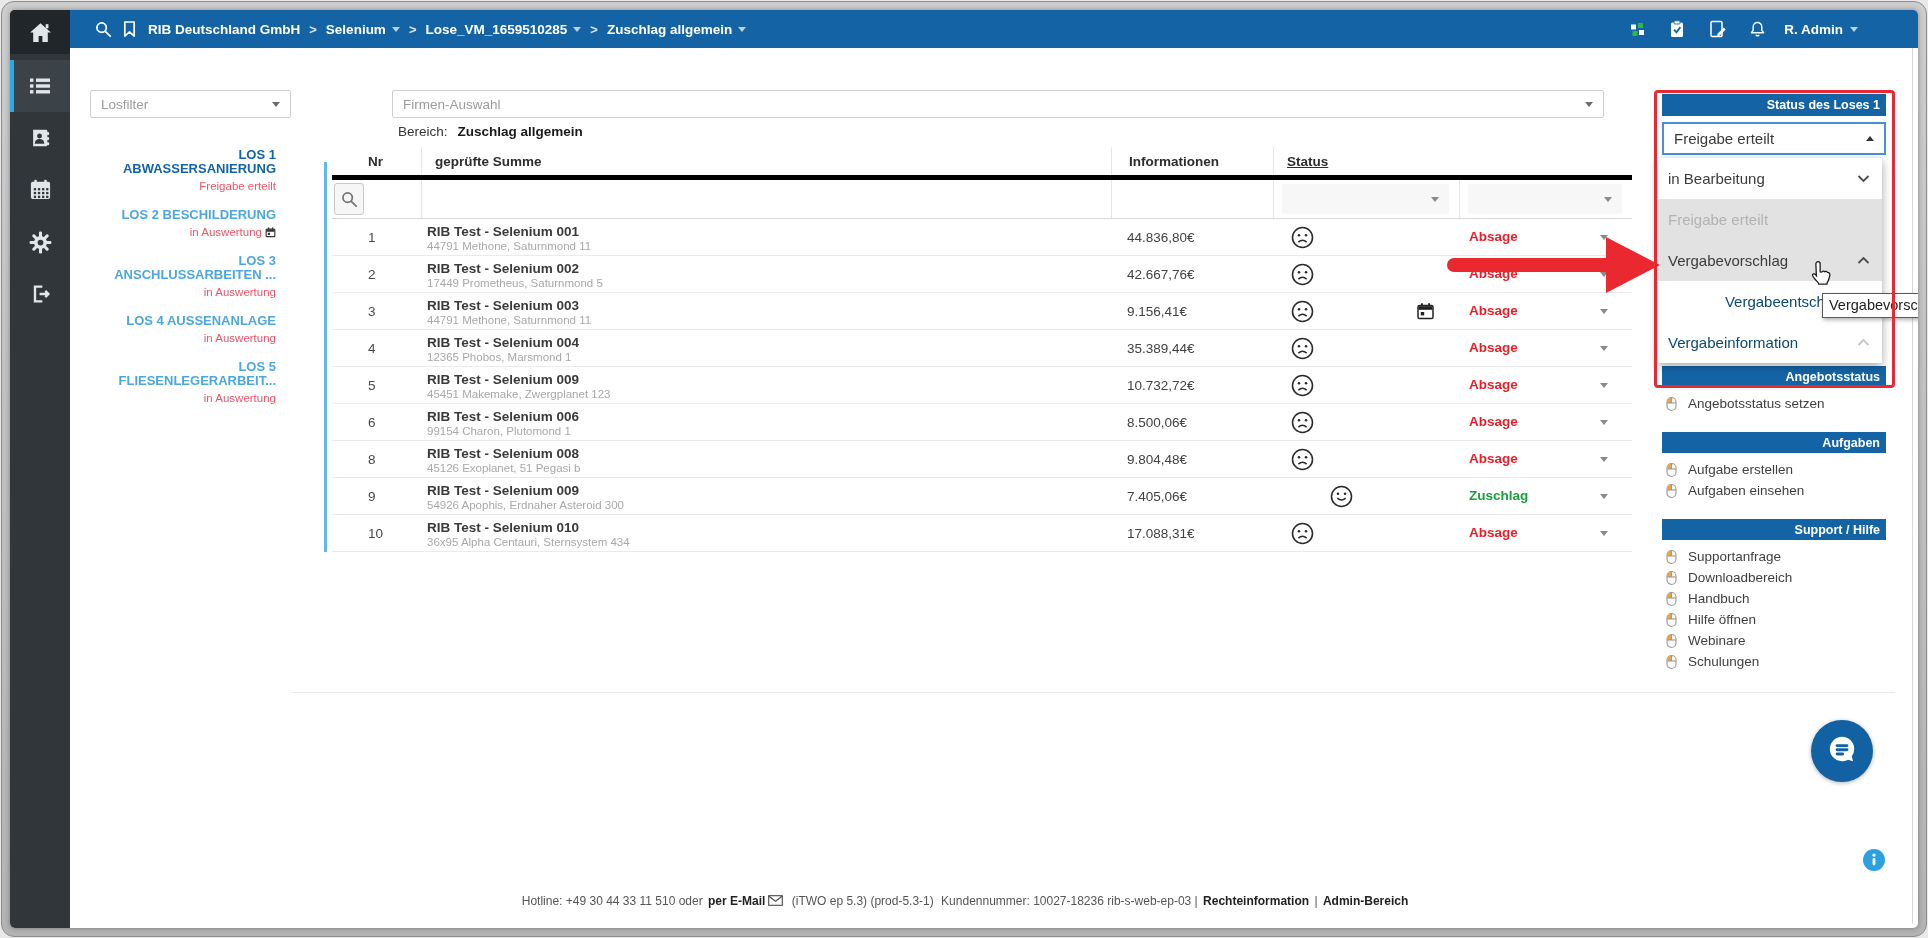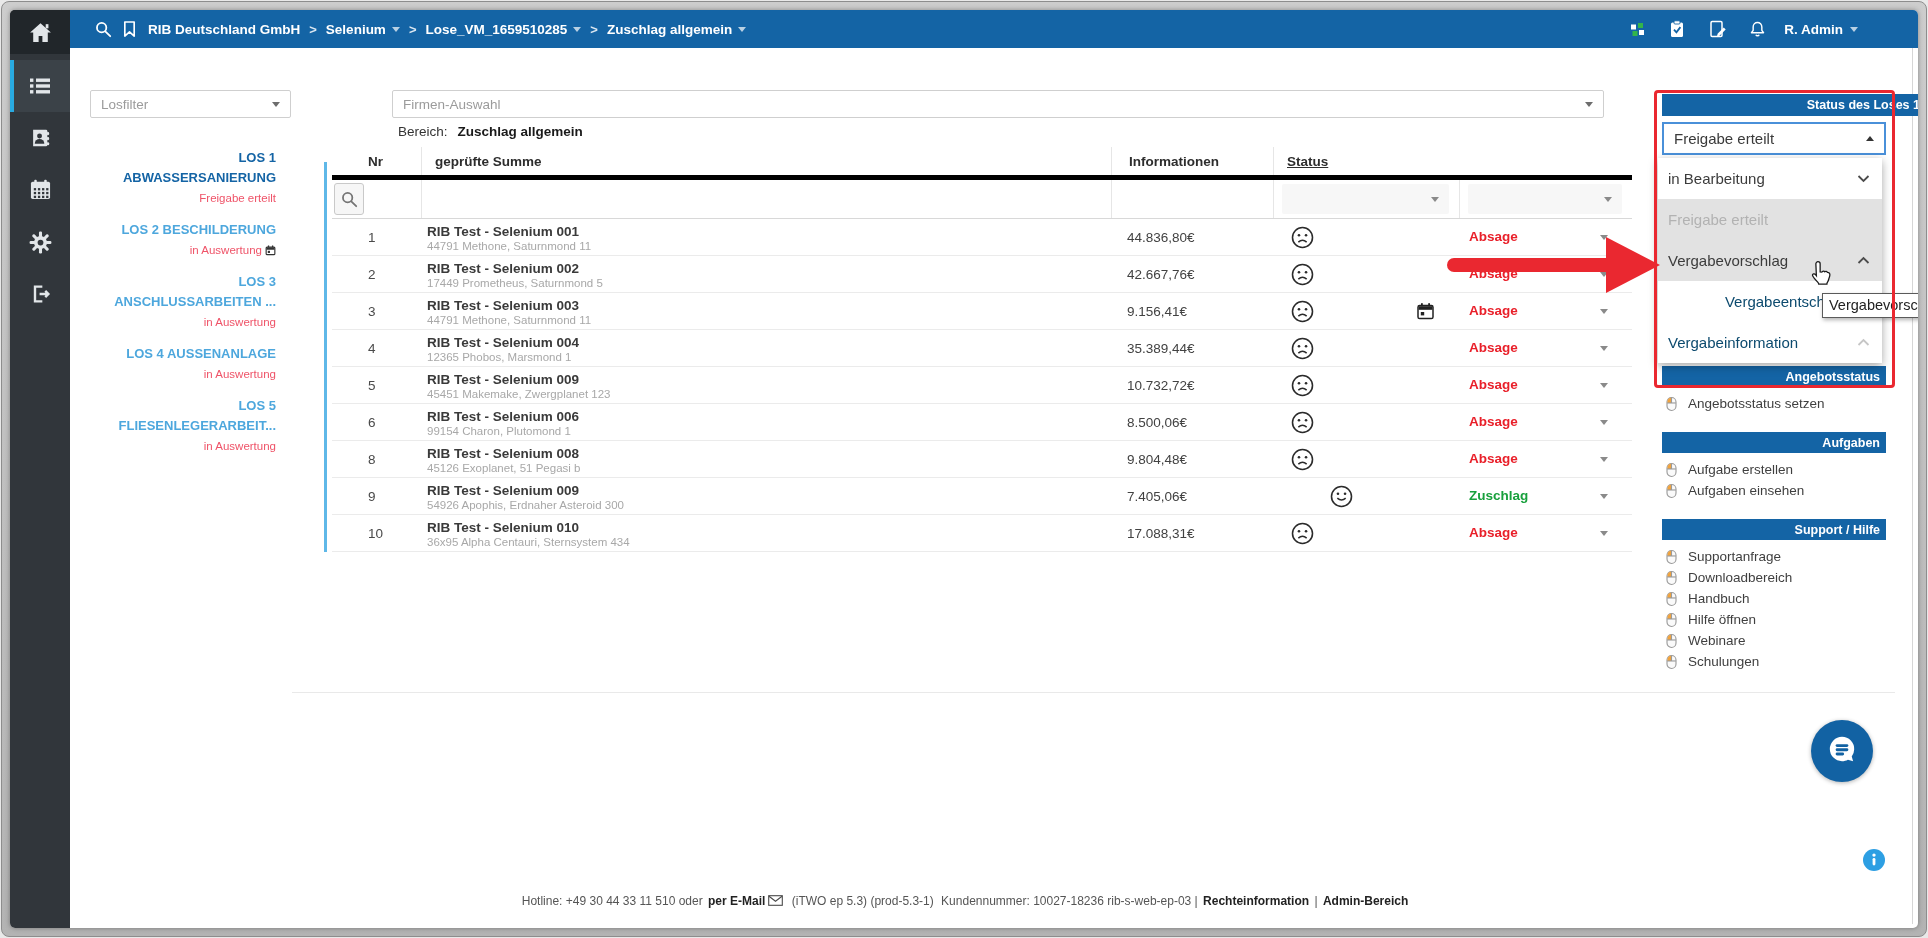--- a/index.html
+++ b/index.html
@@ -1,19 +1,19 @@
 <!DOCTYPE html>
 <html><head>
 <meta charset="utf-8">
 <style>
   * { box-sizing: border-box; margin: 0; padding: 0; }
   html,body { width:1928px; height:938px; overflow:hidden; }
   body { font-family: "Liberation Sans", sans-serif; background:#e9e9e9; }
   .stage { position:relative; width:1928px; height:938px; }
-  .frame { position:absolute; inset:1px; background:linear-gradient(#cdcdcd,#b3b3b3); border:1px solid #8d8d8d; border-radius:8px; }
+  .frame { position:absolute; inset:1px; background:linear-gradient(#cdcdcd,#b3b3b3); border:1px solid #8d8d8d; border-radius:13px; }
   .app { position:absolute; inset:8px; background:#ffffff; border-radius:5px; overflow:hidden; box-shadow:0 0 5px rgba(0,0,0,.35); }
 
   
   .nav-rail { position:absolute; left:0; top:0; width:60px; height:100%; background:#31363b; z-index:10; }
   .nav-item { position:relative; width:60px; height:52px; display:flex; align-items:center; justify-content:center; cursor:pointer; }
   .nav-item.dark { height:44px; background:#21262a; }
   .nav-item.active { background:#3b4248; }
   .nav-item.active::before { content:""; position:absolute; left:0; top:0; bottom:0; width:4px; background:#29abe2; }
   .nav-gap { height:6px; }
 
@@ -31,21 +31,21 @@
   .user-caret { color:rgba(255,255,255,.7); }
 
   
   .fake-select { position:absolute; background:#fff; border:1px solid #cfcfcf; border-radius:2px; display:flex; align-items:center; padding:0 10px; cursor:pointer; }
   .fake-select .placeholder { color:#9b9b9b; font-size:13.5px; }
   .fake-select .sel-caret { margin-left:auto; color:#6d6d6d; }
   #losfilter { left:80px; top:80px; width:201px; height:28px; }
   #firmen-select { left:382px; top:80px; width:1212px; height:28px; }
   .los-list { position:absolute; left:80px; top:138px; width:186px; text-align:right; }
   .los-item { margin-bottom:14px; cursor:pointer; }
-  .los-name { font-size:13px; font-weight:bold; color:#4da7dd; line-height:20px; }
+  .los-name { font-size:13px; font-weight:bold; color:#4da7dd; line-height:14px; }
   .los-item.selected .los-name { color:#1464a5; }
   .los-status { font-size:11.5px; color:#ef5368; line-height:13px; display:inline-flex; align-items:center; gap:3px; }
   .blue-divider { position:absolute; left:314px; top:152px; width:3px; height:390px; background:#5fb8e8; }
 
   
   .bereich { position:absolute; left:388px; top:114px; font-size:13.5px; color:#333; }
   .bereich b { color:#1a1a1a; margin-left:10px; }
 
   
   .grid { position:absolute; left:322px; top:137px; width:1300px; }
@@ -68,21 +68,21 @@
   .td-sum { font-size:13.5px; color:#424242; display:flex; align-items:center; padding-left:15px; }
   .face { position:absolute; top:6px; }
   .cal-badge { position:absolute; left:142px; top:9px; }
   .st-label { position:absolute; left:9px; top:10px; font-size:13.5px; font-weight:bold; }
   .st-caret { position:absolute; left:140px; top:16px; color:#8a8a8a; cursor:pointer; }
   .content-bottom-line { position:absolute; left:282px; top:682px; width:1603px; height:1px; background:#e9e9e9; }
   .right-line { position:absolute; left:1902px; top:38px; width:1px; height:876px; background:#d6d6d6; }
 
   
   .panel-header { height:21px; background:#1464a5; color:#fff; font-size:12.5px; font-weight:bold; display:flex; align-items:center; justify-content:flex-end; padding-right:6px; }
-  #sd-header { position:absolute; left:1652px; top:84px; width:264px; height:22px; z-index:20; }
+  #sd-header { position:absolute; left:1652px; top:84px; width:224px; height:22px; z-index:20; }
   .combobox { position:absolute; left:1652px; top:112px; width:224px; height:33px; background:#fff; border:2px solid #4a90d9; display:flex; align-items:center; padding:0 10px; font-size:15px; color:#3a3a3a; cursor:pointer; z-index:20; }
   .combobox .tri-up { margin-left:auto; color:#333; }
   .dropdown { position:absolute; left:1648px; top:148px; width:224px; background:#fff; box-shadow:0 3px 9px rgba(0,0,0,.35); z-index:40; }
   .dd-option { height:41px; display:flex; align-items:center; padding:0 12px 0 10px; font-size:15px; color:#3c3c3c; cursor:pointer; }
   .dd-option .dd-chev { margin-left:auto; color:#4c4c4c; display:flex; }
   .dd-option.selected { background:#e2e2e2; color:#b2b2b2; }
   .dd-option.hovered { background:#e2e2e2; }
   .dd-option.disabled { color:#0c4a6e;justify-content:flex-end; }
   .dd-option.disabled .dd-chev { color:#c6c6c6; }
   .sections { position:absolute; left:1652px; top:356px; width:224px; z-index:15; }

